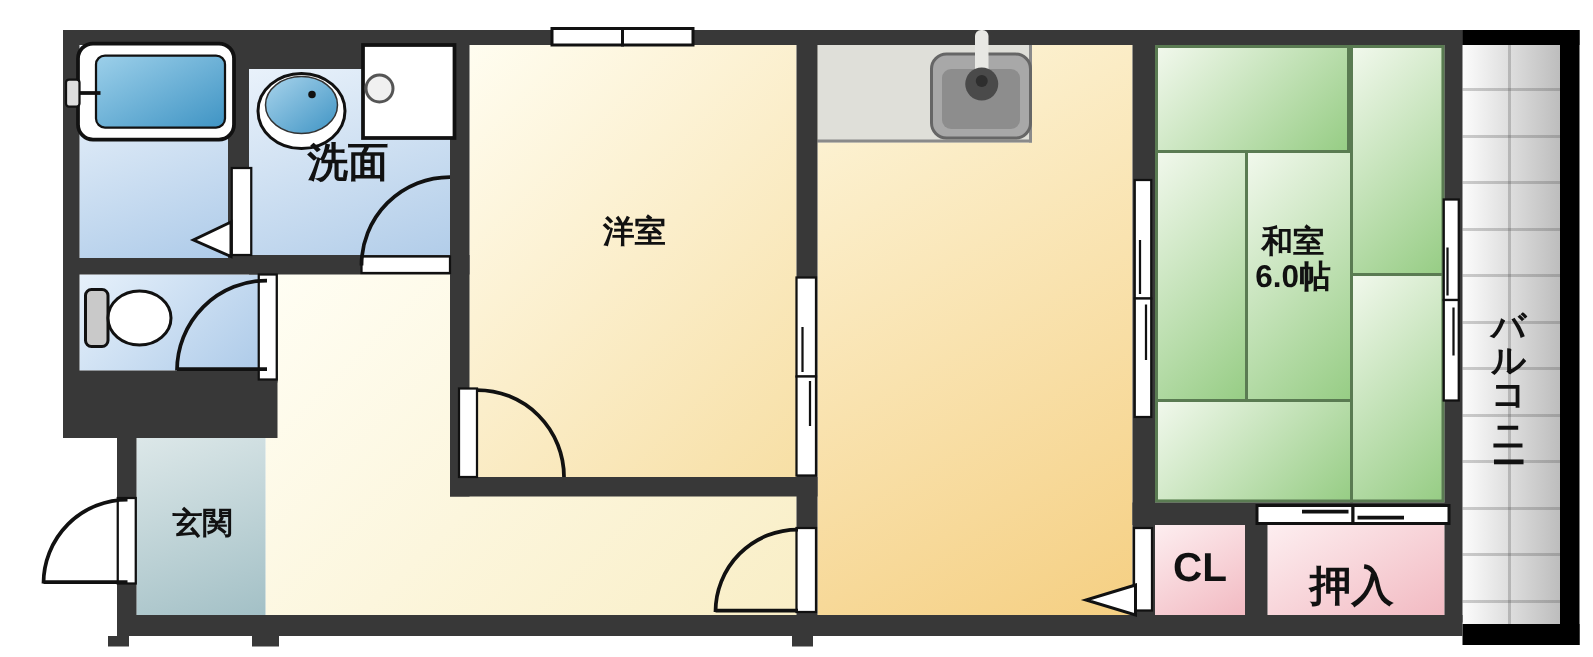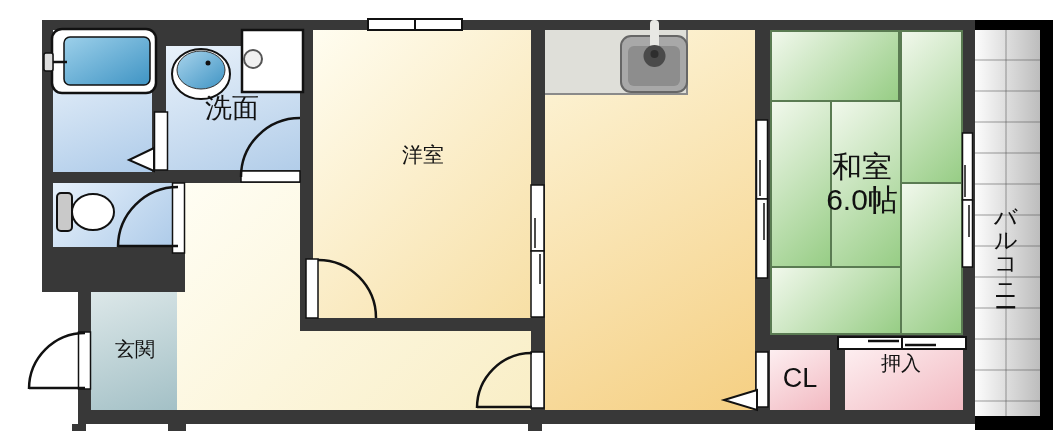--- a/index.html
+++ b/index.html
@@ -3,21 +3,21 @@
 <meta charset="utf-8">
 <style>
   html,body{margin:0;padding:0;background:#fff;}
   #plan{
     position:relative;width:1062px;height:438px;background:#ffffff;overflow:hidden;
     font-family:"Liberation Sans","DejaVu Sans",sans-serif;
   }
   .room,.wall,.mat,.counter{position:absolute;box-sizing:border-box;}
   .wall{background:#383838;}
   .room-label{
-    position:absolute;color:#111;font-weight:normal;text-align:center;line-height:1.1;
+    position:absolute;color:#111;font-weight:bold;text-align:center;line-height:1.1;
     white-space:nowrap;pointer-events:none;
   }
   
   .hall   {background:linear-gradient(135deg,#fffef4 0%,#f9eec6 100%);}
   .bath   {background:linear-gradient(160deg,#f3f8fd 0%,#aecbe9 100%);}
   .wc     {background:linear-gradient(135deg,#e7f1fb 0%,#aecbe9 100%);}
   .senmen {background:linear-gradient(160deg,#eef5fc 0%,#b2cde9 100%);}
   .genkan {background:linear-gradient(160deg,#dde8e9 0%,#a3c0c6 100%);}
   .yoshitsu{background:linear-gradient(135deg,#fffdf0 0%,#f7dfa5 100%);}
   .dk     {background:linear-gradient(150deg,#fdf6dc 0%,#f5cf82 100%);}
@@ -208,24 +208,24 @@
 
   <div class="room-label" style="left:97px;top:338px;width:76px;font-size:20px">玄関</div>
 
   <div class="room-label" style="left:353px;top:143px;width:140px;font-size:21px">
     <div>洋室</div>
   </div>
 
   <div class="room-label" style="left:580px;top:193px;width:140px;font-size:29px">
   </div>
 
-  <div class="room-label" style="left:792px;top:150px;width:140px;font-size:30px">
+  <div class="room-label" style="left:792px;top:150px;width:140px;font-size:21px">
     <div>和室</div>
     <div>6.0帖</div>
   </div>
 
   <div class="room-label" style="left:770px;top:364px;width:60px;font-size:27px">CL</div>
 
-  <div class="room-label" style="left:842px;top:352px;width:118px;font-size:20px">押入</div>
+  <div class="room-label" style="left:842px;top:376px;width:118px;font-size:28px">押入</div>
 
   <div class="room-label v-label" style="left:993px;top:158px;height:170px;font-size:23px">バルコニー</div>
 
 </div>
 
 </body></html>

